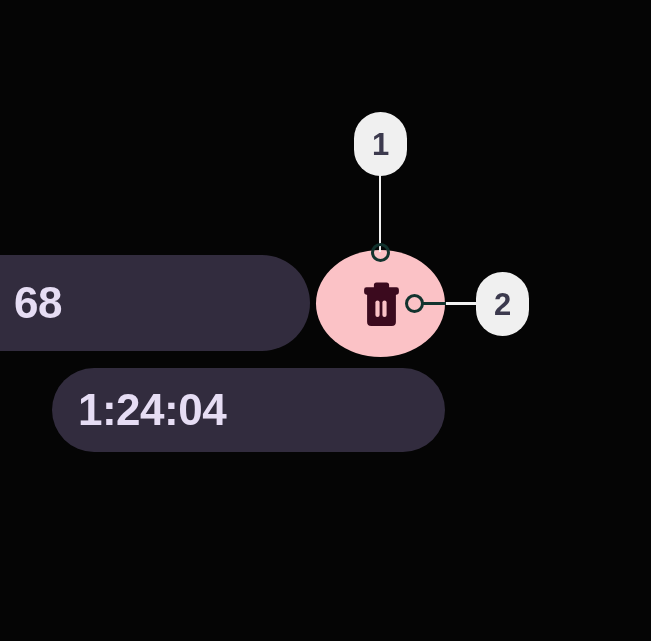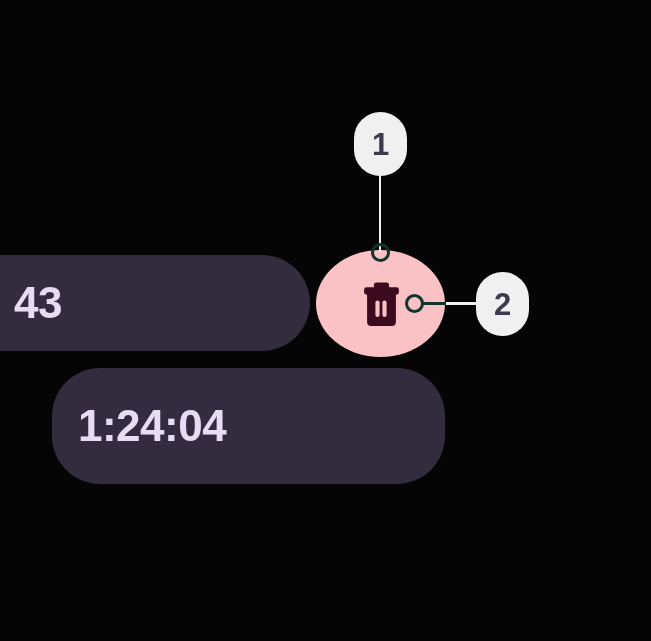--- a/index.html
+++ b/index.html
@@ -46,21 +46,21 @@
   }
   #chip-duration-partial .chip-label {
     position: relative;
     left: 54px;
   }
 
   #chip-duration-total {
     left: 52px;
     top: 368px;
     width: 393px;
-    height: 116px;
+    height: 84px;
     border-radius: 48px;
     padding-left: 26px;
   }
 
   
   #delete-action {
     position: absolute;
     left: 316px;
     top: 250px;
     width: 129px;
@@ -152,21 +152,21 @@
     width: 53px;
     height: 64px;
   }
 </style>
 </head>
 <body>
 
 <div id="stage">
 
   <div id="chip-duration-partial" class="chip">
-    <span class="chip-label">43</span>
+    <span class="chip-label">68</span>
   </div>
 
   <div id="chip-duration-total" class="chip">
     <span class="chip-label">1:24:04</span>
   </div>
 
   <div id="delete-action">
     <span class="trash-wrap">
       <svg viewBox="0 0 40 44" width="40" height="44" aria-hidden="true">
         <path fill="#3B0A1E" d="M14.5 0.5 h11 a2.6 2.6 0 0 1 2.6 2.6 v2.2 h7.4

